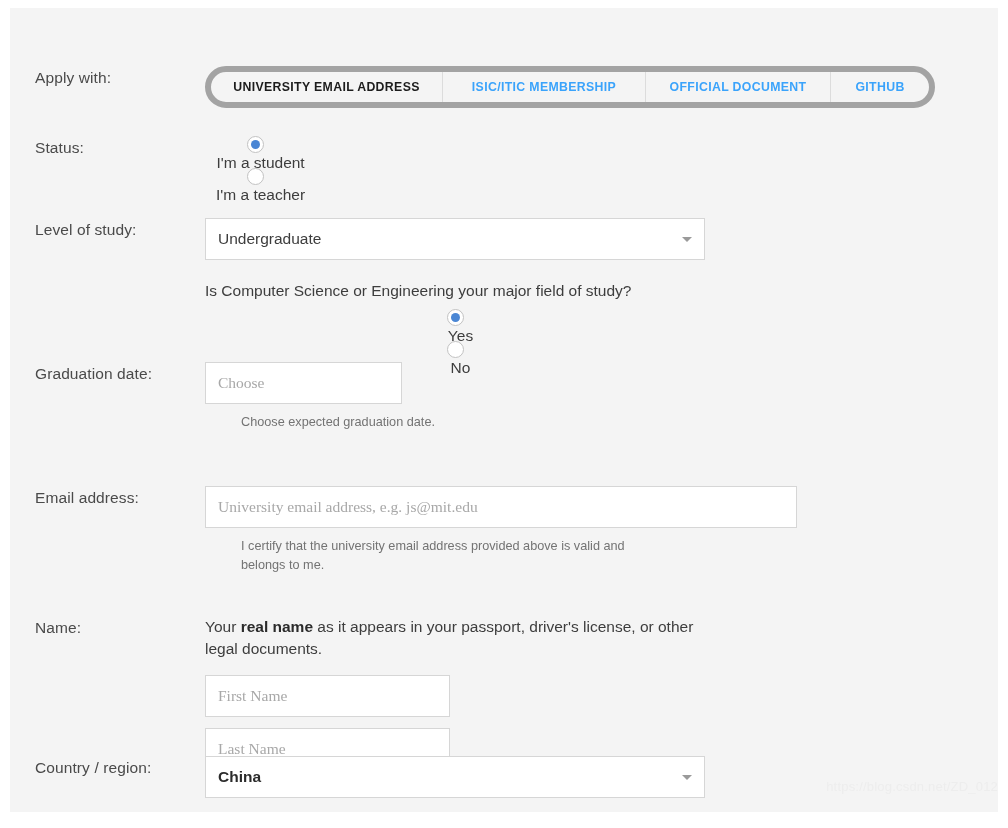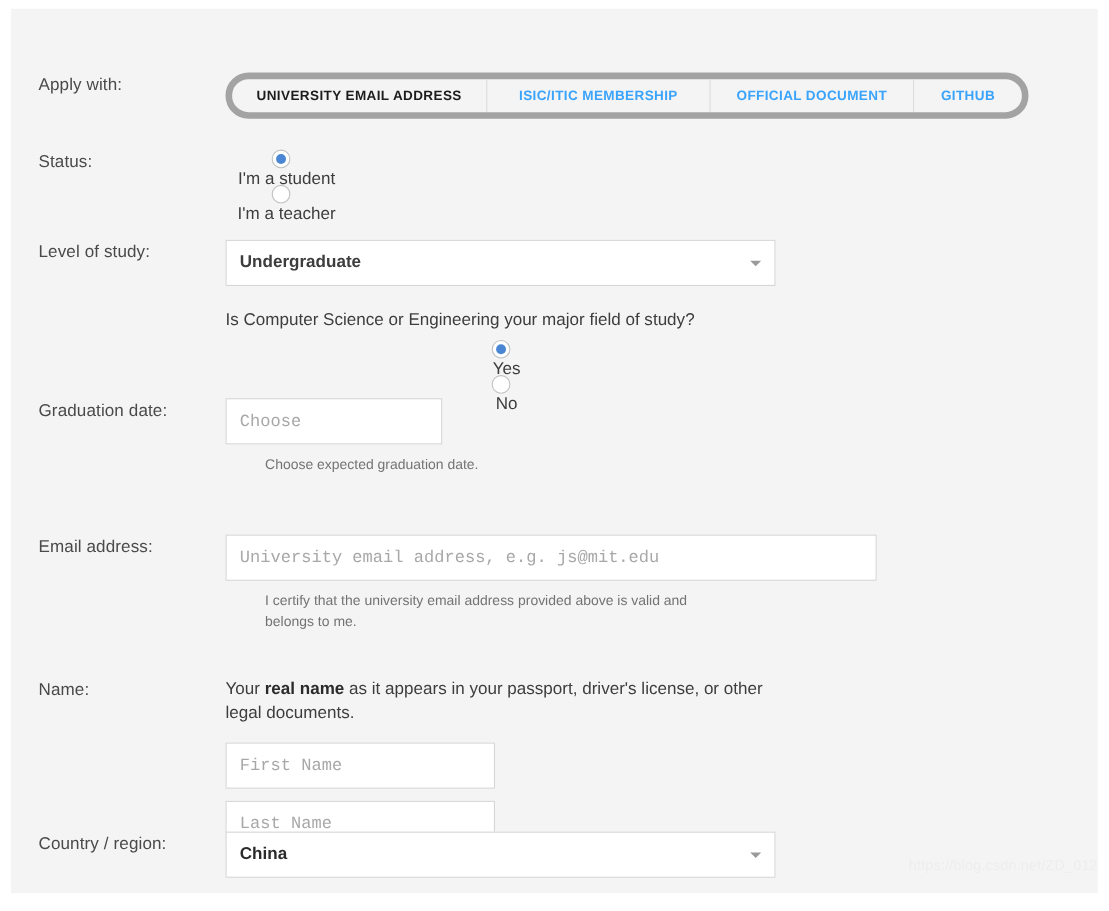--- a/index.html
+++ b/index.html
@@ -123,21 +123,20 @@
     border: 1px solid #d6d6d6;
     box-sizing: border-box;
     display: flex;
     align-items: center;
     cursor: pointer;
   }
   .select .value {
     font-size: 15.5px;
     color: #3d3d3d;
     padding-left: 12px;
-    font-weight: bold;
   }
   .select .value.bold { font-weight: bold; color: #2b2b2b; }
   .caret {
     position: absolute;
     right: 12px;
     top: 50%;
     margin-top: -2px;
     width: 0; height: 0;
     border-left: 5px solid transparent;
     border-right: 5px solid transparent;
@@ -146,21 +145,21 @@
 
   
   .input {
     background: #ffffff;
     border: 1px solid #d6d6d6;
     box-sizing: border-box;
     height: 42px;
     font-size: 15.5px;
     color: #0369a1;
     padding: 0 12px;
-    font-family: Liberation Mono, monospace;
+    font-family: Liberation Serif, serif;
     outline: none;
   }
   .input::placeholder { color: #a8a8a8; opacity: 1; }
   .input-date { width: 197px; }
   .input-email { width: 592px; }
   .input-name { width: 245px; }
 
   .help {
     font-size: 12.7px;
     color: #737373;

